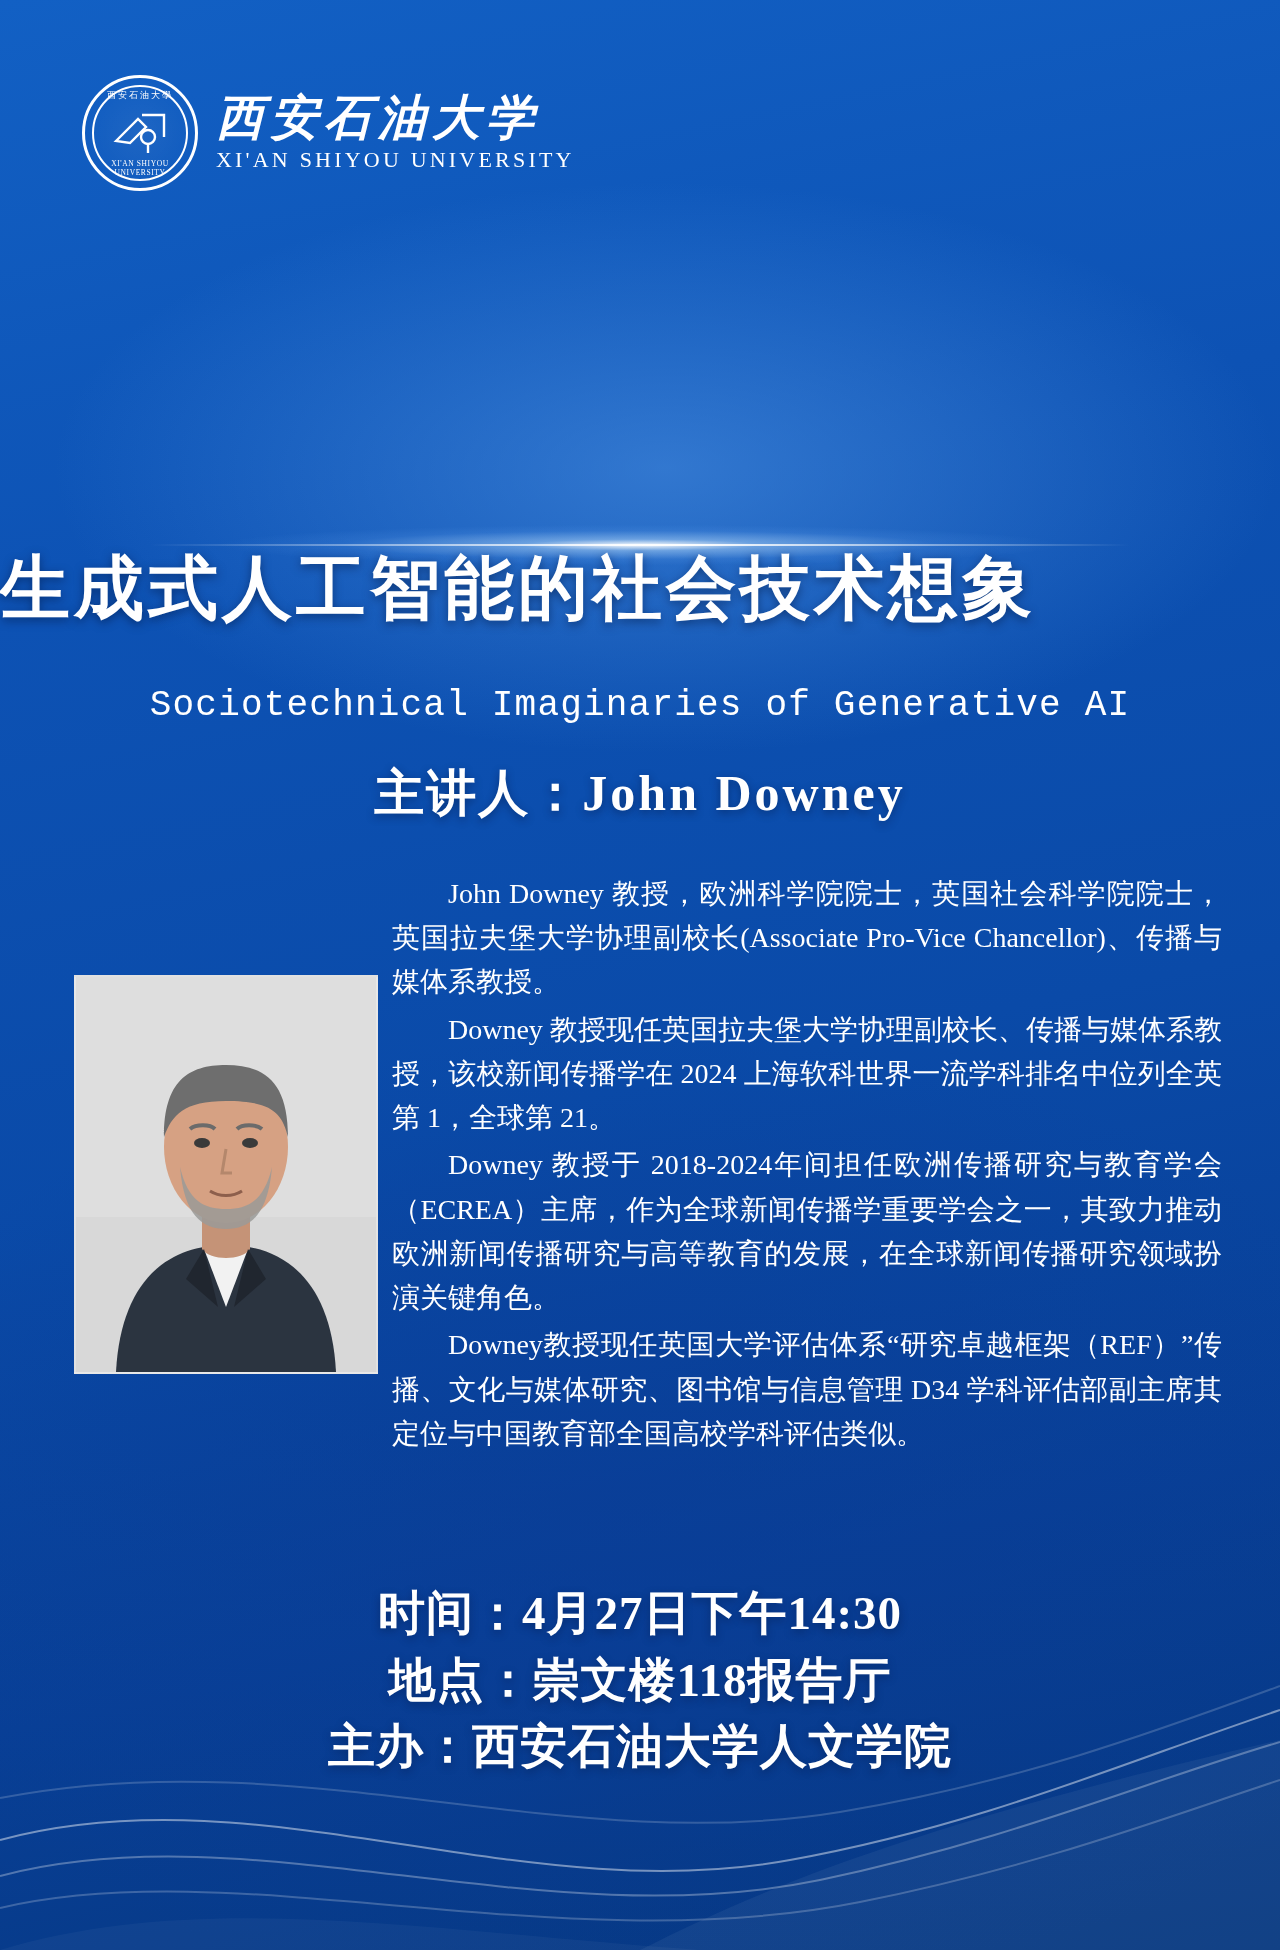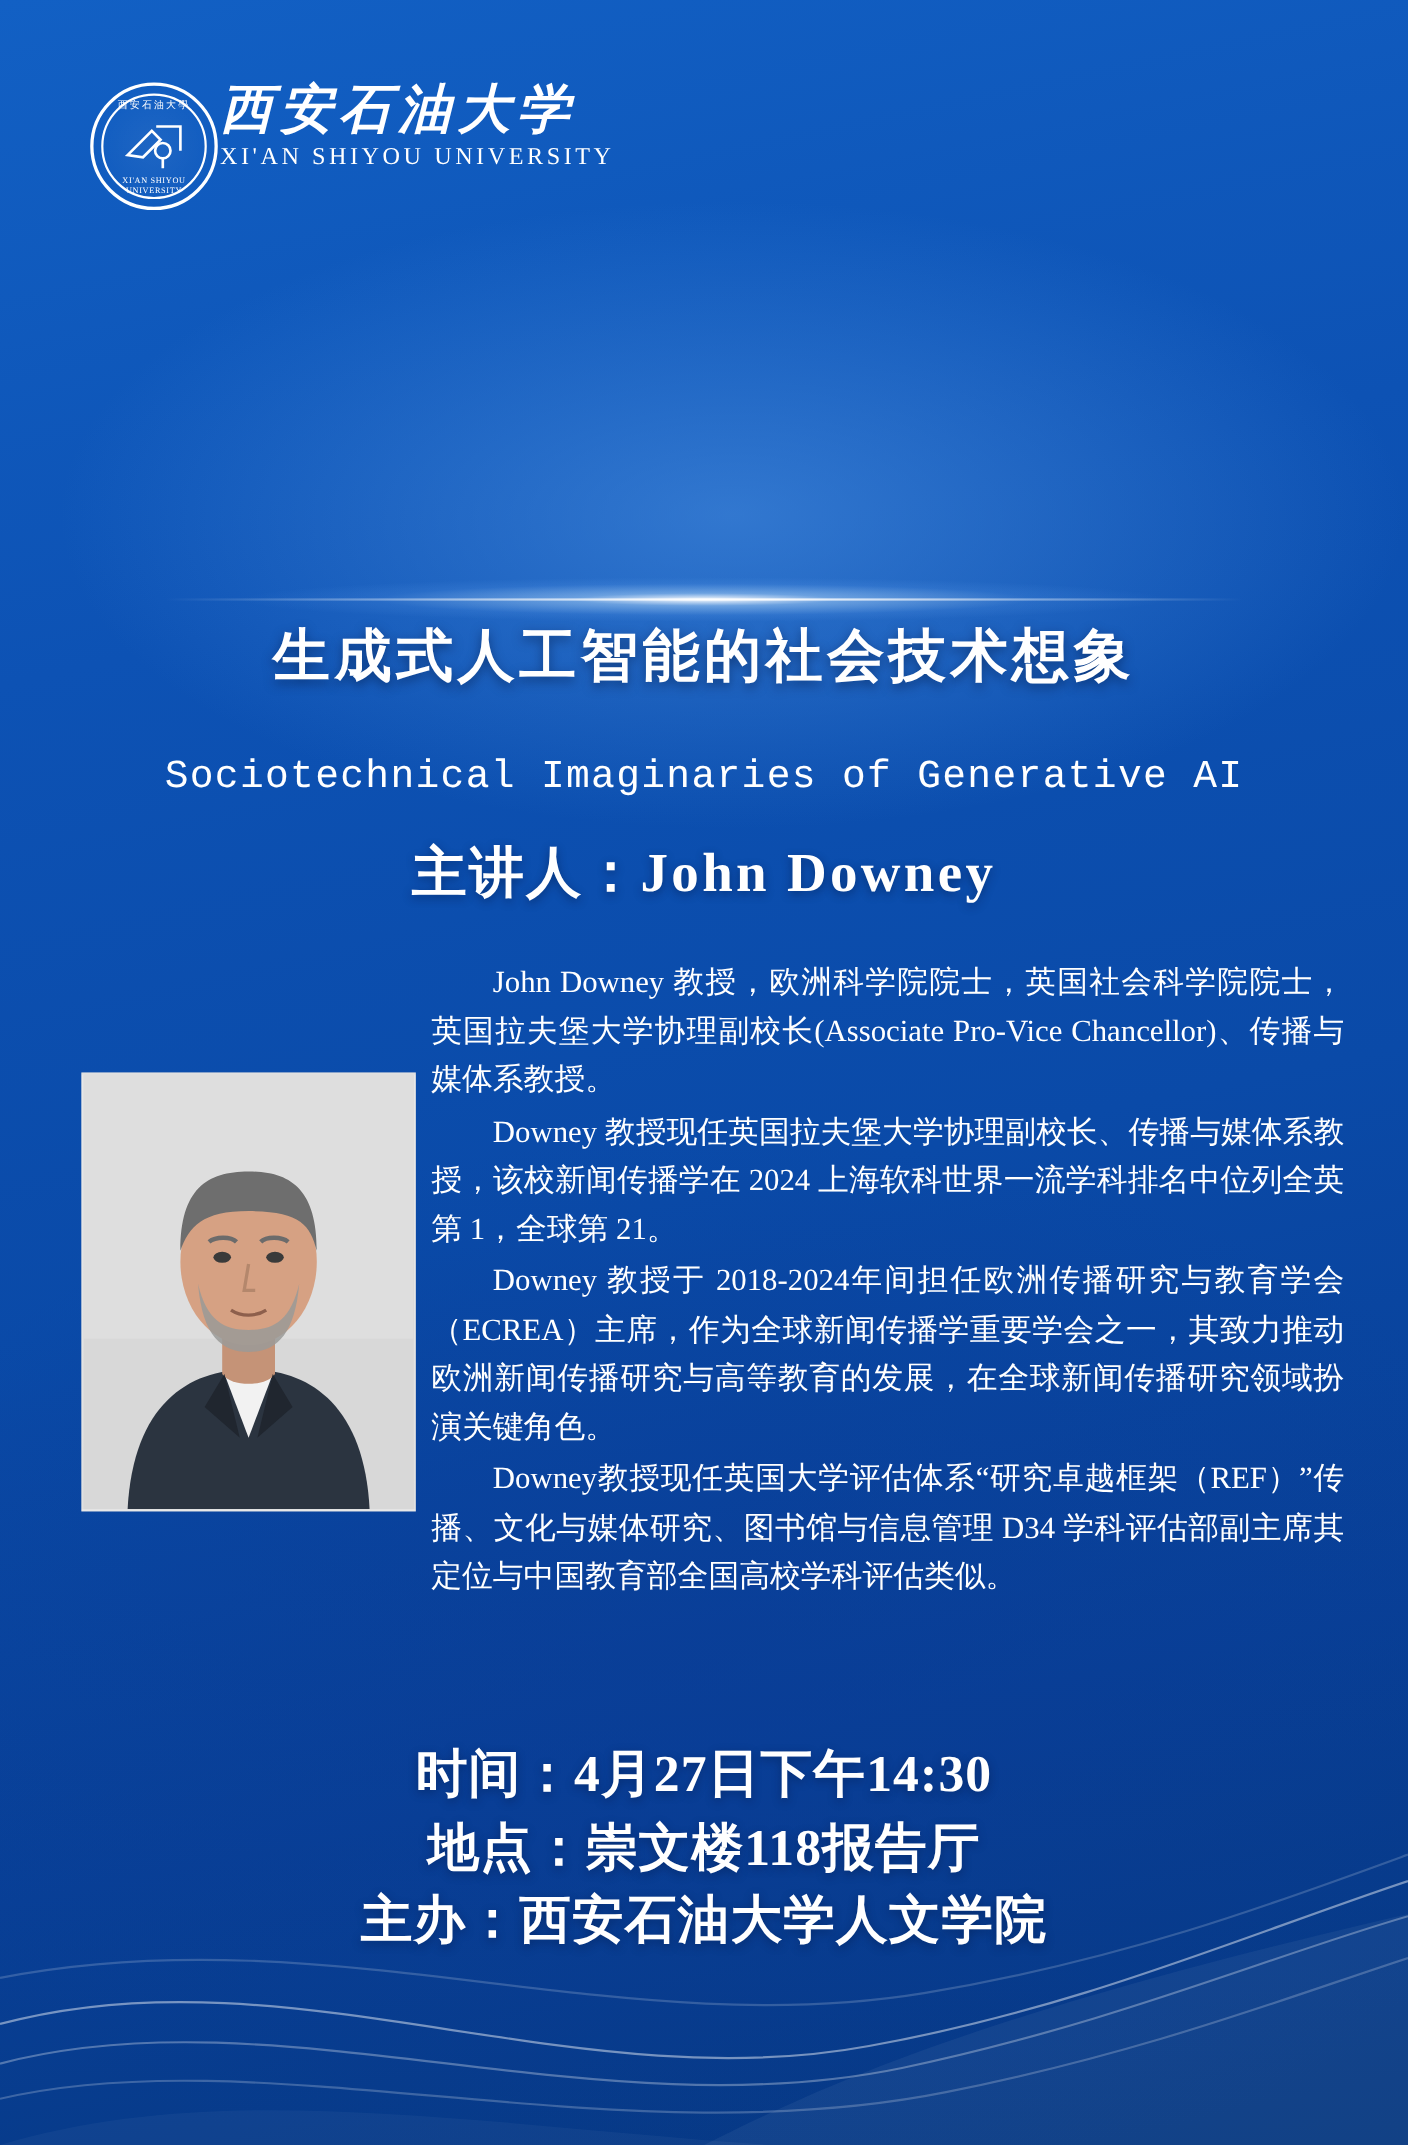--- a/index.html
+++ b/index.html
@@ -43,21 +43,22 @@
     height: 2px;
     transform: translate(-50%, -50%);
     background: linear-gradient(90deg, rgba(255,255,255,0) 0%, rgba(255,255,255,0.85) 45%, rgba(255,255,255,0.95) 55%, rgba(255,255,255,0) 100%);
   }
   
   .header {
     position: absolute;
     left: 82px;
     top: 75px;
     display: flex;
-    gap: 2px;
+    align-items: center;
+    gap: 18px;
   }
   .logo-seal {
     width: 116px;
     height: 116px;
     border-radius: 50%;
     border: 3px solid #ffffff;
     position: relative;
     box-sizing: border-box;
     background: radial-gradient(circle at 50% 50%, rgba(255,255,255,0.06) 0%, rgba(255,255,255,0.0) 70%);
   }
@@ -123,27 +124,26 @@
     font-family: "Liberation Serif", serif;
     font-weight: bold;
     font-size: 118px;
     letter-spacing: 24px;
     color: #ffffff;
     text-shadow: 0 5px 16px rgba(0,25,70,0.55);
     text-indent: 24px;
   }
   .subject-cn {
     position: absolute;
-    top: 562px;
-    left: 0;
-    width: 100%;
-    text-align: center;
-    font-family: "Liberation Serif", serif;
-    font-weight: bold;
-    font-size: 52px;
+    top: 542px;
+    left: 0;
+    width: 100%;
+    font-family: "Liberation Serif", serif;
+    font-weight: bold;
+    font-size: 70px;
     letter-spacing: 4px;
     color: #ffffff;
     text-shadow: 0 3px 10px rgba(0,20,60,0.5);
   }
   .subject-en {
     position: absolute;
     top: 685px;
     left: 0;
     width: 100%;
     text-align: center;

